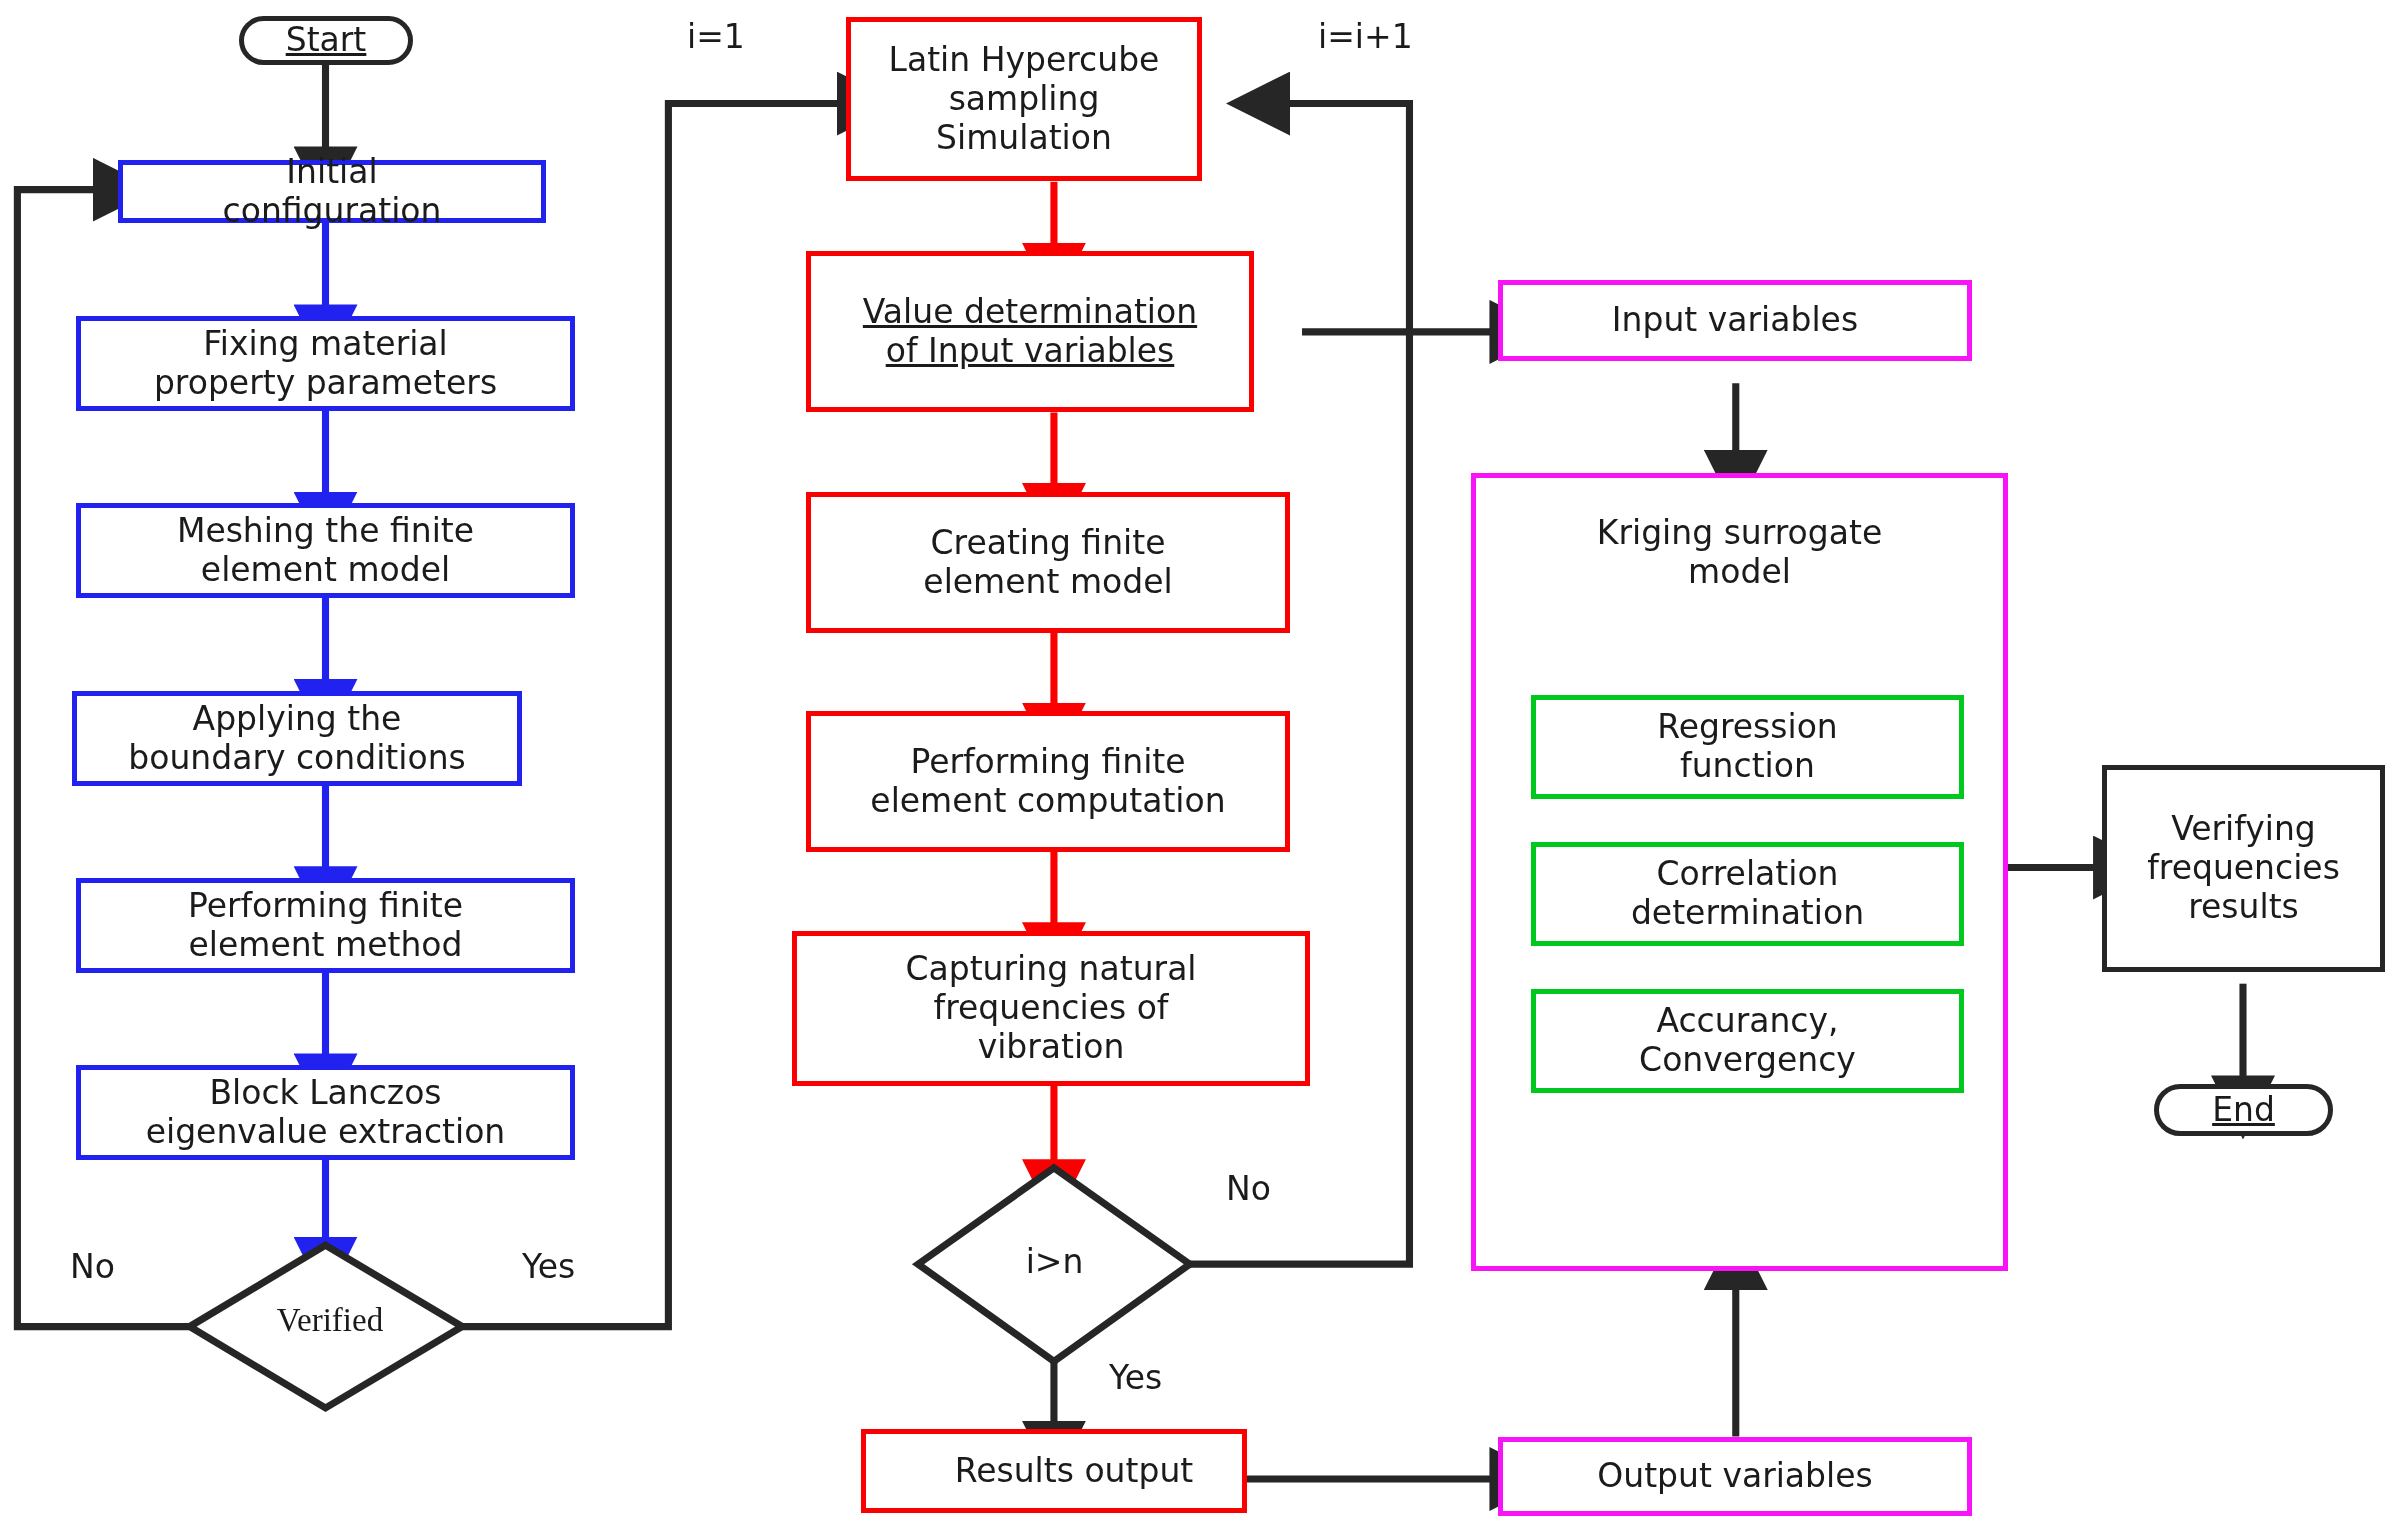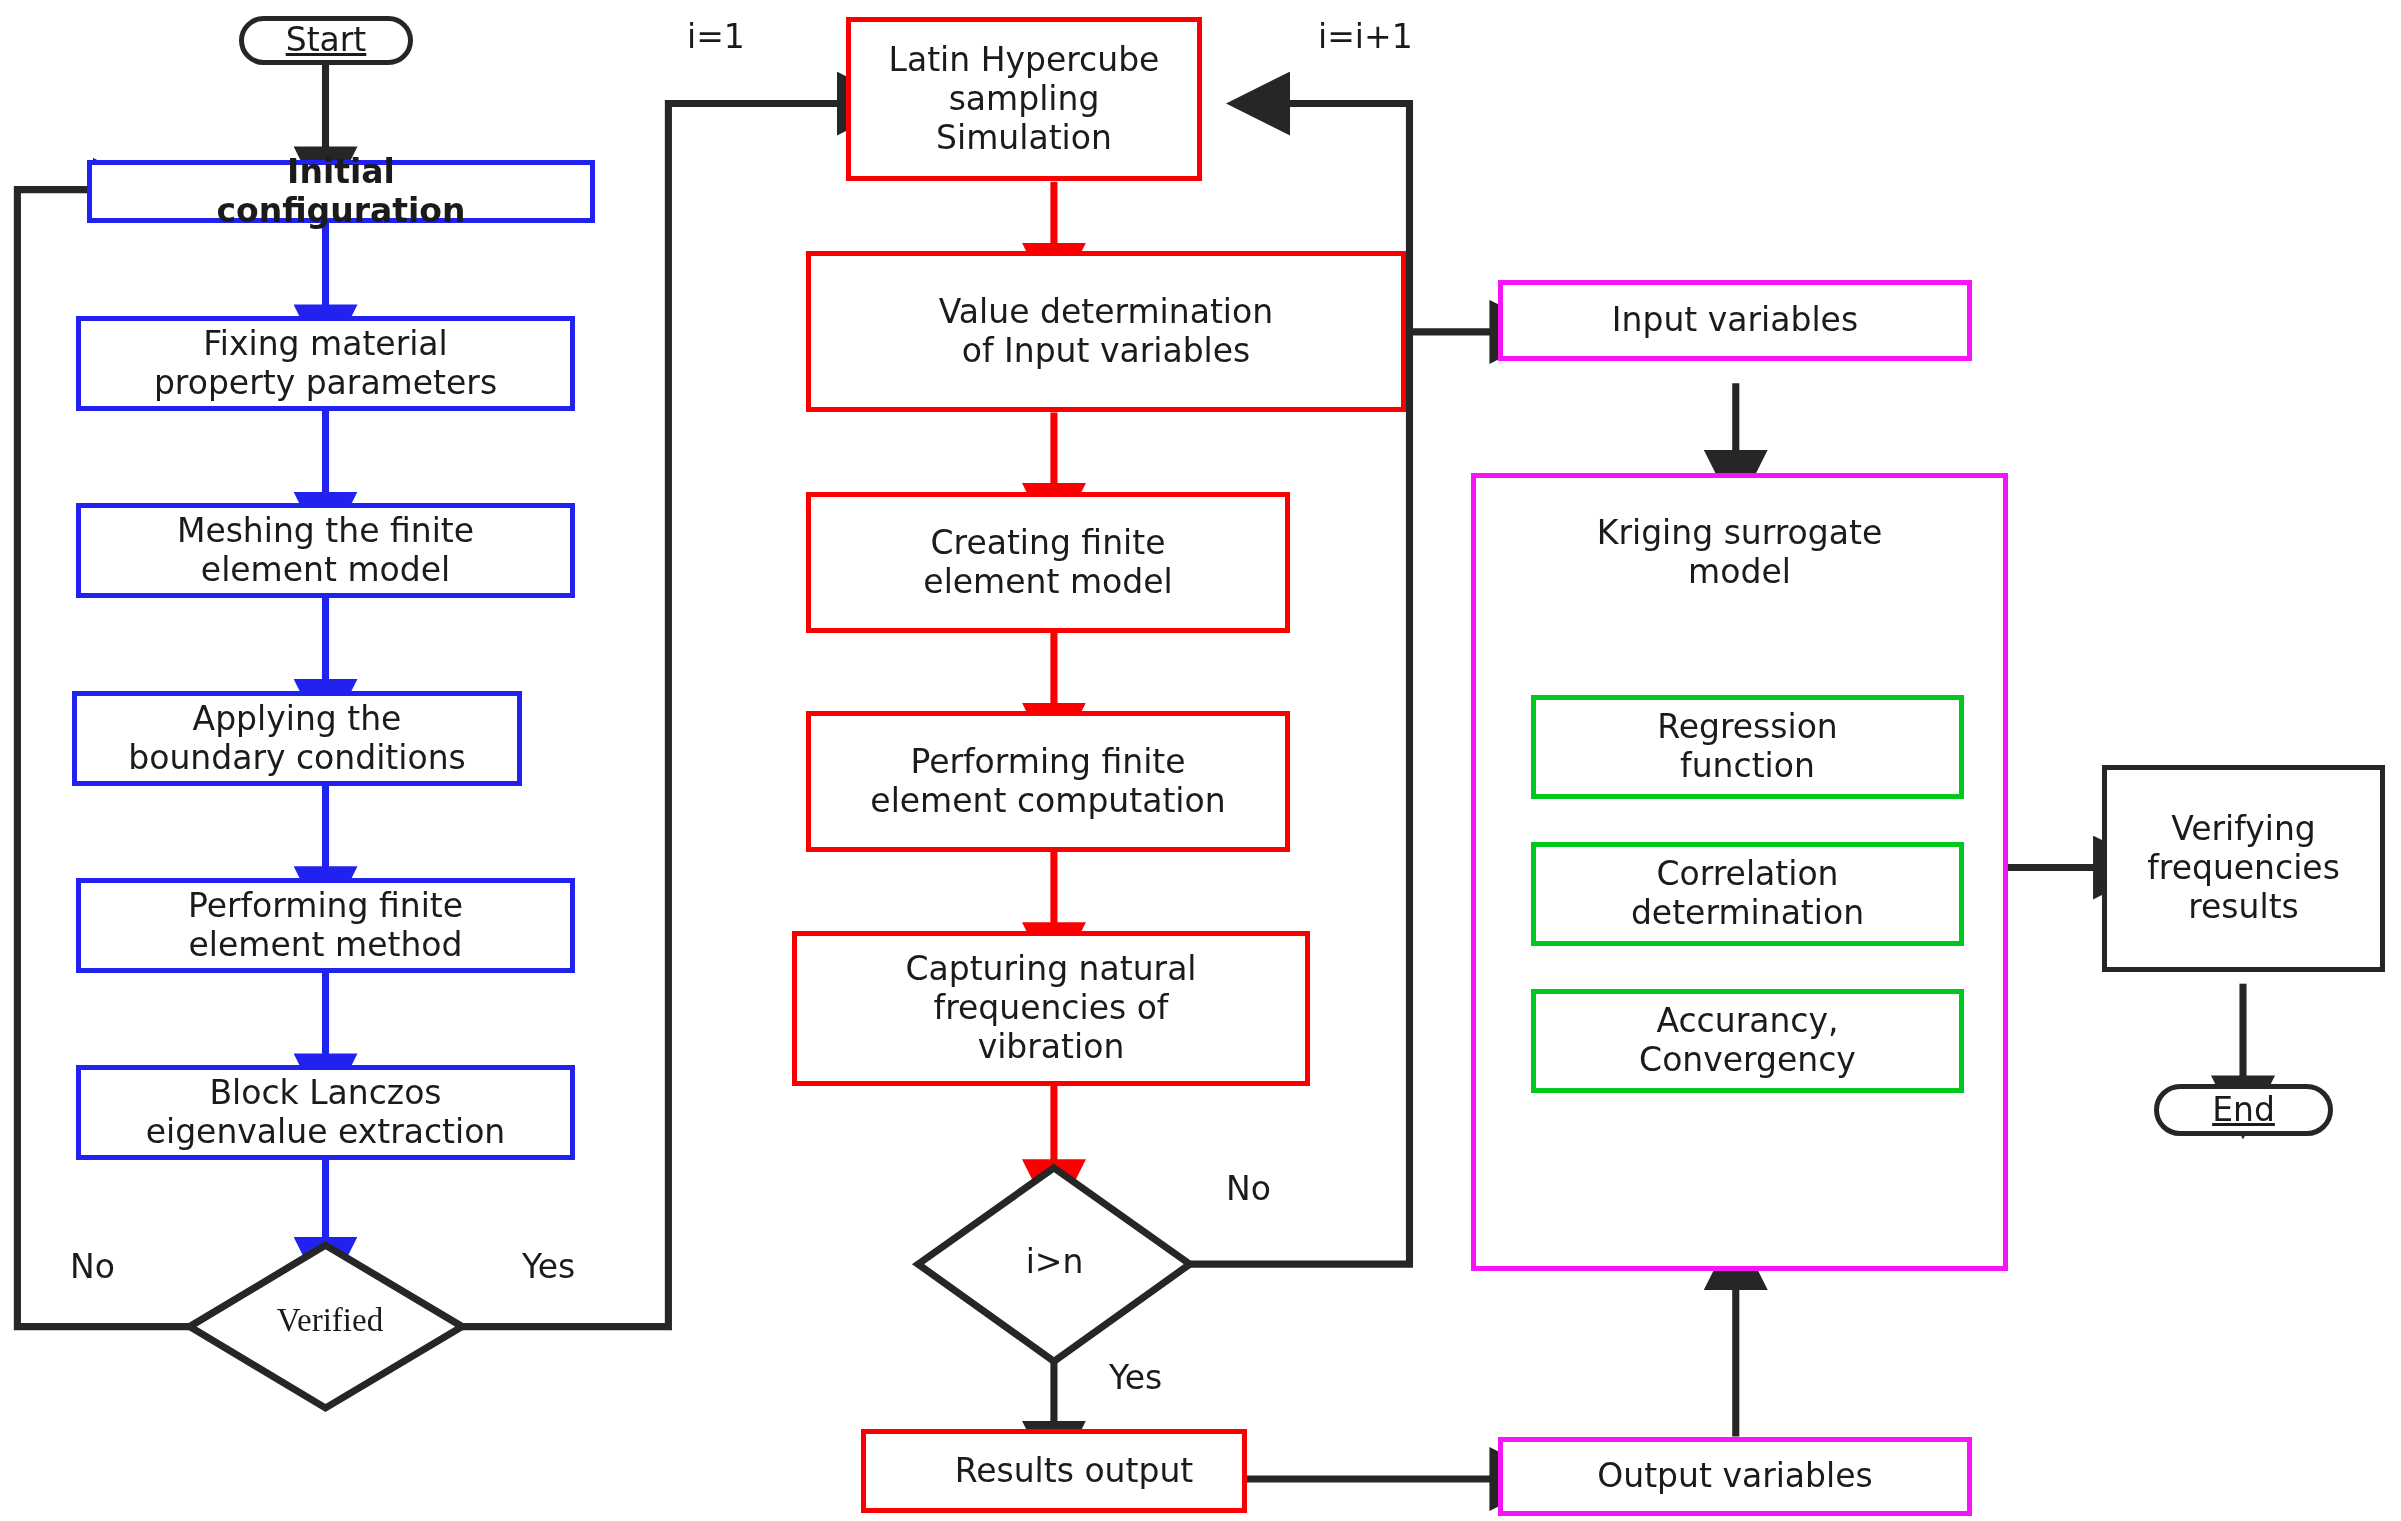--- a/index.html
+++ b/index.html
@@ -76,21 +76,21 @@
     </g>
 
     <g>
       <polygon points="412,1576 585,1679 412,1782 240,1679" fill="#ffffff" stroke="#262626" stroke-width="9"></polygon>
       <polygon points="1334,1478 1506,1600 1334,1723 1162,1600" fill="#ffffff" stroke="#262626" stroke-width="9"></polygon>
     </g>
   </svg>
 
   <div class="node b-black terminator" style="left:239px;top:16px;width:174px;height:49px;">Start</div>
 
-  <div class="node b-blue" style="left:87px;top:160px;width:508px;height:63px;font-weight:bold;">Initial
+  <div class="node b-blue" style="left:118px;top:160px;width:428px;height:63px;">Initial
 configuration</div>
 
   <div class="node b-blue" style="left:76px;top:316px;width:499px;height:95px;">Fixing material
 property parameters</div>
 
   <div class="node b-blue" style="left:76px;top:503px;width:499px;height:95px;">Meshing the finite
 element model</div>
 
   <div class="node b-blue" style="left:72px;top:691px;width:450px;height:95px;">Applying the
 boundary conditions</div>
@@ -108,21 +108,21 @@
   <div class="edge-label" style="left:522px;top:1247px;">Yes</div>
 
   <div class="edge-label" style="left:687px;top:17.4px;">i=1</div>
 
   <div class="edge-label" style="left:1318px;top:17.4px;">i=i+1</div>
 
   <div class="node b-red" style="left:846px;top:17.4px;width:356px;height:164px;">Latin Hypercube
 sampling
 Simulation</div>
 
-  <div class="node b-red" style="left:806px;top:251px;width:600px;height:161px;">Value determination
+  <div class="node b-red" style="left:806px;top:251px;width:448px;height:161px;text-decoration:underline;">Value determination
 of Input variables</div>
 
   <div class="node b-red" style="left:806px;top:492px;width:484px;height:141px;">Creating finite
 element model</div>
 
   <div class="node b-red" style="left:806px;top:711px;width:484px;height:141px;">Performing finite
 element computation</div>
 
   <div class="node b-red" style="left:792px;top:931px;width:518px;height:155px;">Capturing natural
 frequencies of

